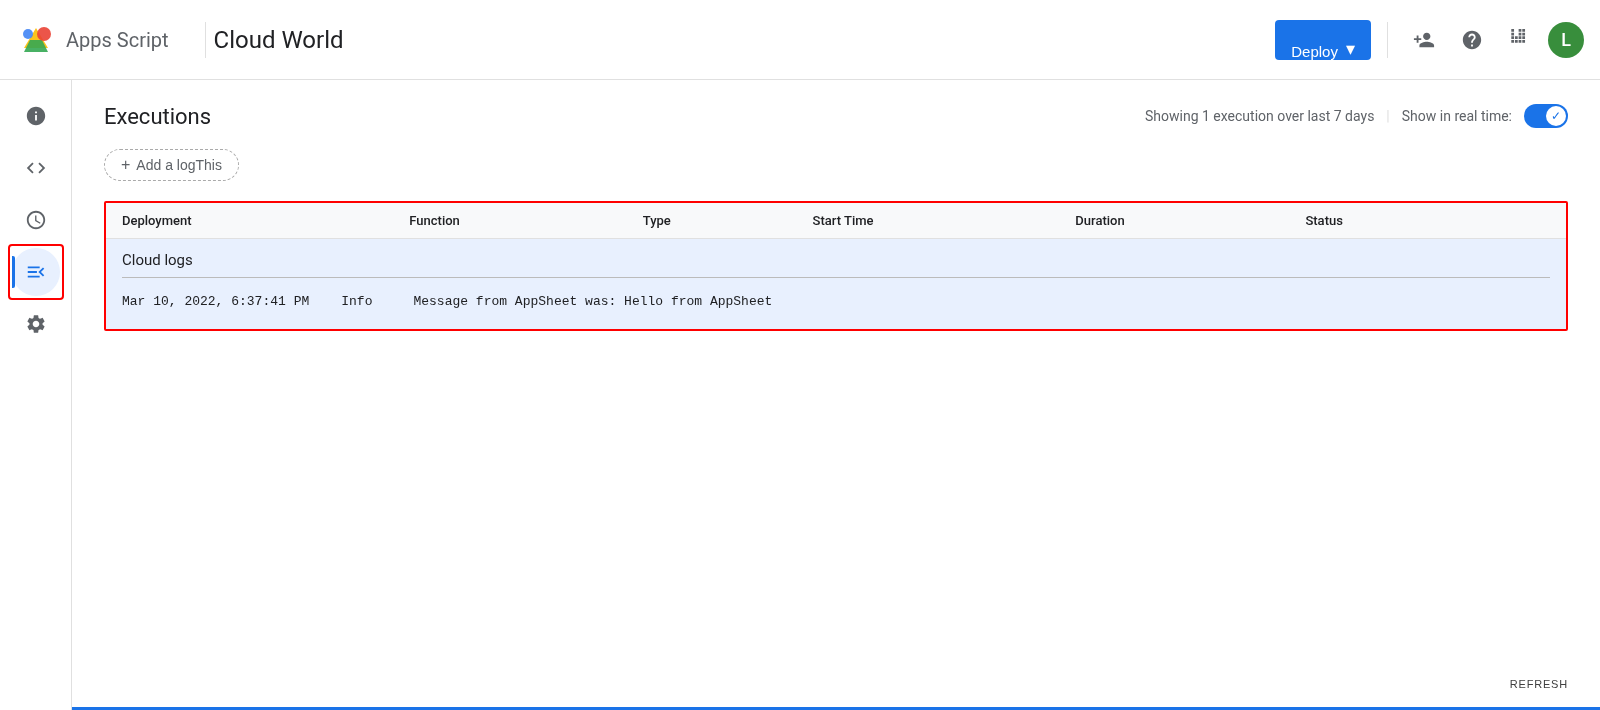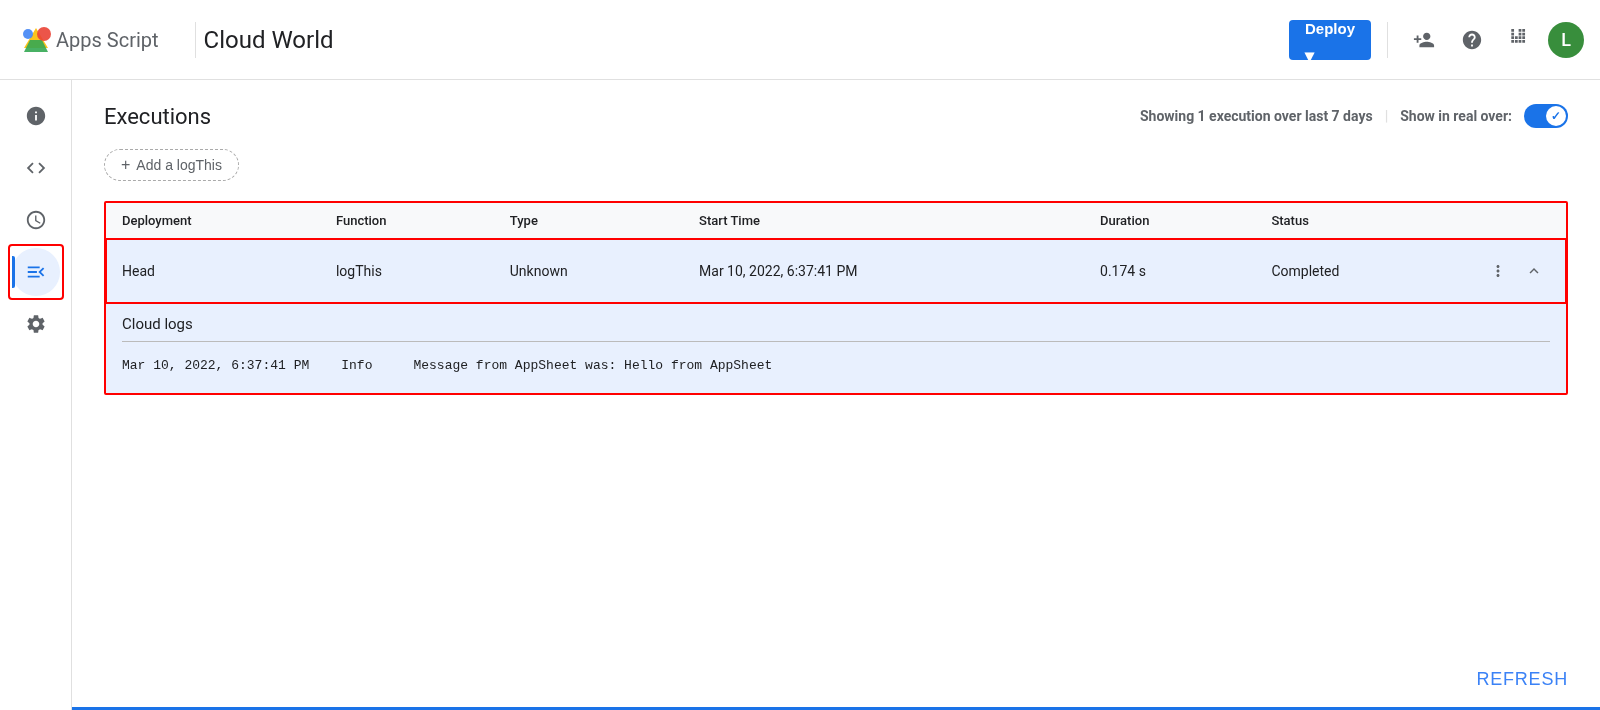--- a/index.html
+++ b/index.html
@@ -12,51 +12,51 @@
       height: 80px;
       padding: 0 16px;
       border-bottom: 1px solid #e0e0e0;
       background: #fff;
       position: relative;
       z-index: 10;
     }
     .header-logo {
       display: flex;
       align-items: center;
+      gap: 10px;
       margin-right: 28px;
     }
     .apps-script-icon {
       width: 40px;
       height: 40px;
     }
     .header-app-name {
       font-size: 20px;
       color: #5f6368;
       font-weight: 400;
     }
     .header-project-name {
       font-size: 24px;
       font-weight: 400;
       color: #202124;
     }
     .header-spacer { flex: 1; }
     .deploy-btn {
       display: flex;
-      align-items: flex-start;
+      align-items: flex-end;
       background: #1a73e8;
       color: #fff;
       border: none;
       border-radius: 4px;
       padding: 0 16px;
       height: 40px;
       font-size: 15px;
-      font-weight: 700;
+      font-weight: 400;
       cursor: pointer;
       gap: 8px;
-      flex-direction: column;
     }
     .deploy-btn .chevron {
       font-size: 18px;
     }
     .header-icon-btn {
       display: flex;
       align-items: center;
       justify-content: center;
       width: 40px;
       height: 40px;
@@ -154,21 +154,20 @@
       font-size: 22px;
       font-weight: 400;
       color: #202124;
     }
     .header-right-info {
       display: flex;
       align-items: center;
       gap: 12px;
       color: #5f6368;
       font-size: 14px;
-      font-weight: bold;
     }
     .toggle-switch {
       position: relative;
       width: 44px;
       height: 24px;
     }
     .toggle-track {
       width: 44px;
       height: 24px;
       background: #1a73e8;
@@ -280,22 +279,22 @@
       align-items: center;
       justify-content: center;
       color: #5f6368;
       font-size: 18px;
     }
 
     .refresh-btn {
       position: absolute;
       bottom: 20px;
       right: 32px;
-      color: #3b82f6;
-      font-size: 18px;
+      color: #404040;
+      font-size: 11px;
       font-weight: 500;
       letter-spacing: 0.8px;
       cursor: pointer;
       border: none;
       background: transparent;
     }
 
     
     .sidebar-active-accent {
       position: absolute;
@@ -395,21 +394,21 @@
     </div>
   </div>
 
   <div class="content" style="position:relative;">
 
     <div class="content-header">
       <h1 class="executions-title">Executions</h1>
       <div class="header-right-info">
         <span>Showing 1 execution over last 7 days</span>
         <span style="color:#e0e0e0;">|</span>
-        <span>Show in real over:</span>
+        <span>Show in real time:</span>
         <div class="toggle-switch">
           <div class="toggle-track">
             <div class="toggle-thumb">✓</div>
           </div>
         </div>
       </div>
     </div>
 
     <button class="add-filter-btn">
       <span style="font-size:16px;font-weight:300;">+</span>
@@ -424,42 +423,20 @@
             <th>Function</th>
             <th>Type</th>
             <th>Start Time</th>
             <th>Duration</th>
             <th>Status</th>
             <th style="width:80px;"></th>
           </tr>
         </thead>
         <tbody>
 
-          <tr class="execution-row-highlighted">
-            <td>Head</td>
-            <td>logThis</td>
-            <td>Unknown</td>
-            <td>Mar 10, 2022, 6:37:41 PM</td>
-            <td>0.174 s</td>
-            <td>Completed</td>
-            <td>
-              <div class="row-actions">
-                <button class="icon-btn-small" title="More options">
-                  <svg width="18" height="18" viewBox="0 0 24 24" fill="#5f6368">
-                    <path d="M12 8c1.1 0 2-.9 2-2s-.9-2-2-2-2 .9-2 2 .9 2 2 2zm0 2c-1.1 0-2 .9-2 2s.9 2 2 2 2-.9 2-2-.9-2-2-2zm0 6c-1.1 0-2 .9-2 2s.9 2 2 2 2-.9 2-2-.9-2-2-2z"></path>
-                  </svg>
-                </button>
-                <button class="icon-btn-small" title="Collapse">
-                  <svg width="18" height="18" viewBox="0 0 24 24" fill="#5f6368">
-                    <path d="M7.41 15.41L12 10.83l4.59 4.58L18 14l-6-6-6 6z"></path>
-                  </svg>
-                </button>
-              </div>
-            </td>
-          </tr>
 
           <tr>
             <td colspan="7" style="padding:0; background:#a3a3a3;">
               <div class="cloud-logs-section">
                 <div class="cloud-logs-title">Cloud logs</div>
                 <div class="cloud-logs-divider"></div>
                 <div class="cloud-log-entry">
                   <span class="log-timestamp">Mar 10, 2022, 6:37:41 PM</span>
                   <span class="log-level">Info</span>
                   <span class="log-message">Message from AppSheet was: Hello from AppSheet</span>

